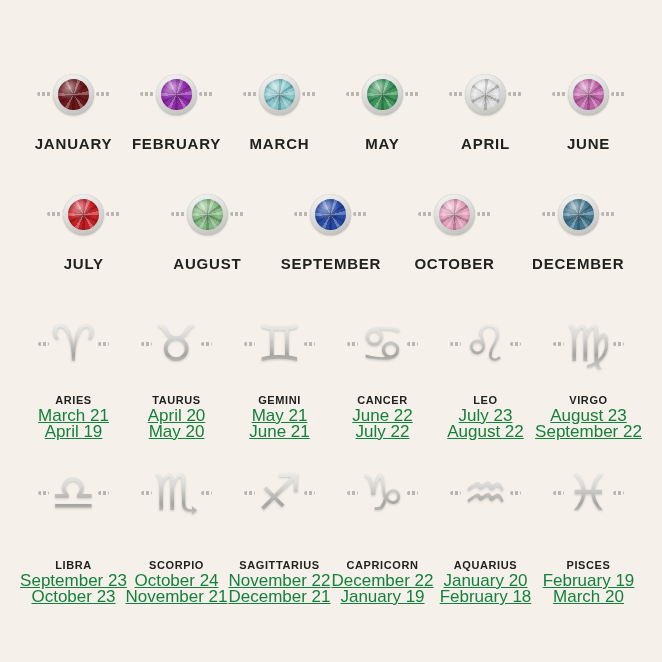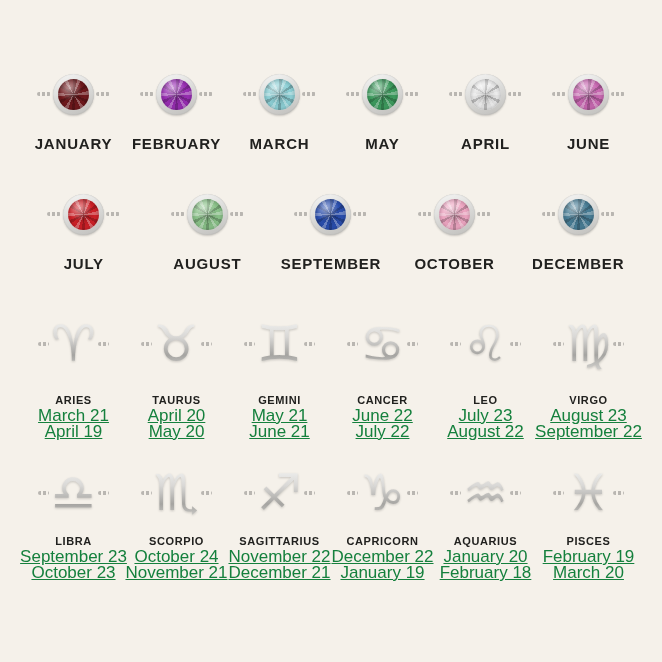--- a/index.html
+++ b/index.html
@@ -56,21 +56,21 @@
   @supports ((-webkit-background-clip: text) or (background-clip: text)){
     .glyph{
       background:linear-gradient(180deg,#f2f2f1 0%,#d9d8d6 35%,#a5a4a1 72%,#cfcecb 100%);
       -webkit-background-clip:text;background-clip:text;color:transparent;
     }
   }
   .zodiac-name{
     margin-top:2px;font-size:11px;font-weight:600;letter-spacing:.6px;
     white-space:nowrap;line-height:16px;
   }
-  .zodiac-row2 .zodiac-name{margin-top:0;}
+  .zodiac-row2 .zodiac-name{margin-top:24px;}
   .zodiac-date{font-size:17px;font-weight:400;line-height:16px;white-space:nowrap;color:#15803d;text-decoration:underline;}
 </style>
 </head>
 <body>
 
 <div class="page">
 
   <div class="row month-row">
     <div class="cell">
       <div class="charm">

